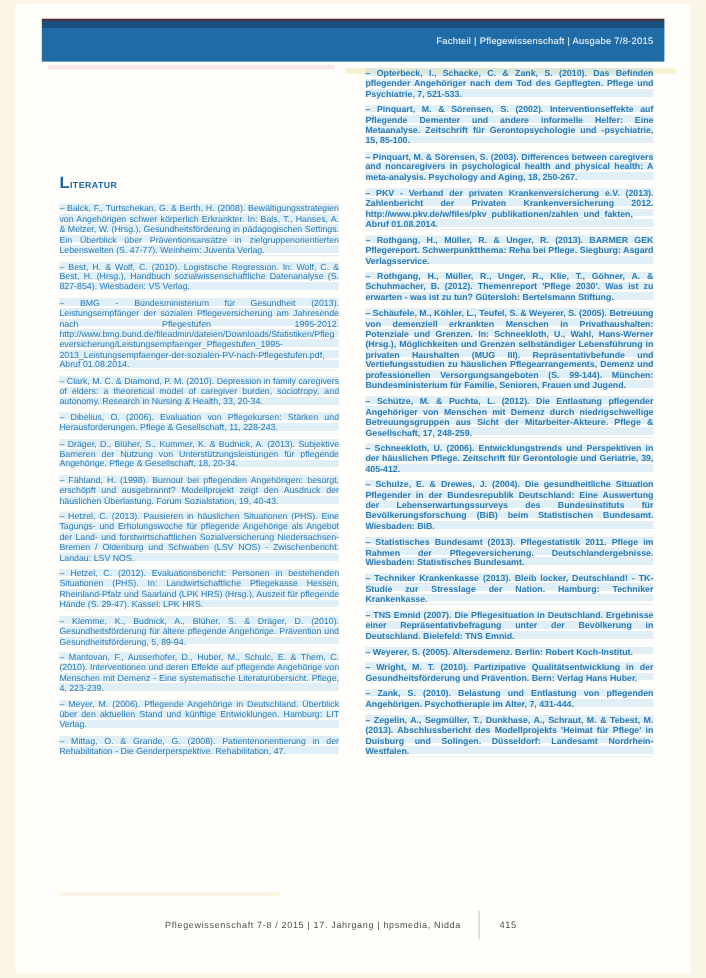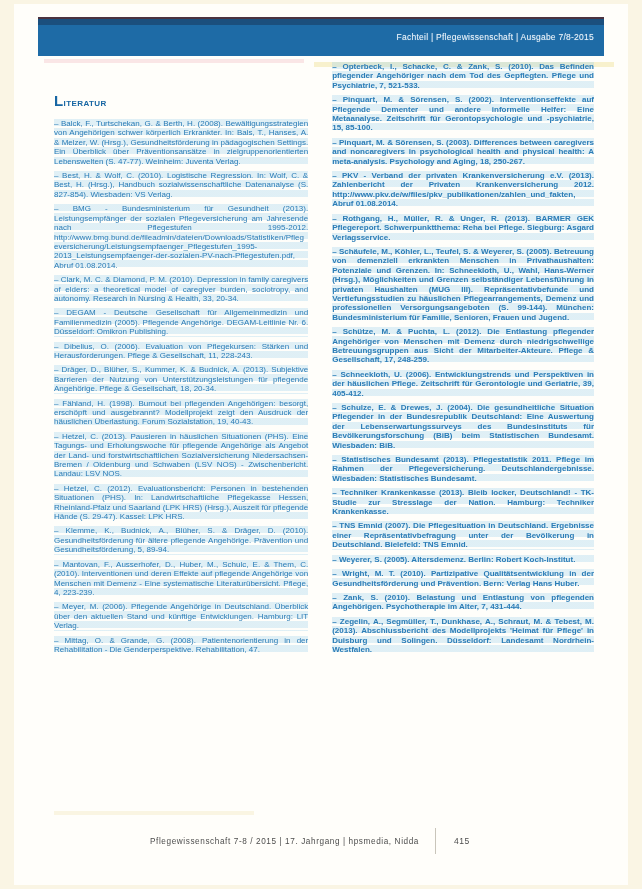--- a/index.html
+++ b/index.html
@@ -94,39 +94,39 @@
   </div>
 
   <div class="content">
     <div class="col-left">
       <h2 class="section-title">Literatur</h2>
       <div>
           <p class="ref">Balck, F., Turtschekan, G. &amp; Berth, H. (2008). Bewältigungsstrategien von Angehörigen schwer körperlich Erkrankter. In: Bals, T., Hanses, A. &amp; Melzer, W. (Hrsg.), Gesundheitsförderung in pädagogischen Settings. Ein Überblick über Präventionsansätze in zielgruppenorientierten Lebenswelten (S. 47-77). Weinheim: Juventa Verlag.</p>
           <p class="ref">Best, H. &amp; Wolf, C. (2010). Logistische Regression. In: Wolf, C. &amp; Best, H. (Hrsg.), Handbuch sozialwissenschaftliche Datenanalyse (S. 827-854). Wiesbaden: VS Verlag.</p>
           <p class="ref">BMG - Bundesministerium für Gesundheit (2013). Leistungsempfänger der sozialen Pflegeversicherung am Jahresende nach Pflegestufen 1995-2012. http://www.bmg.bund.de/fileadmin/dateien/Downloads/Statistiken/Pflegeversicherung/Leistungsempfaenger_Pflegestufen_1995-2013_Leistungsempfaenger-der-sozialen-PV-nach-Pflegestufen.pdf, Abruf 01.08.2014.</p>
           <p class="ref">Clark, M. C. &amp; Diamond, P. M. (2010). Depression in family caregivers of elders: a theoretical model of caregiver burden, sociotropy, and autonomy. Research in Nursing &amp; Health, 33, 20-34.</p>
-          <p class="ref">DEGAM - Deutsche Gesellschaft für Allgemeinmedizin und Familienmedizin (2005). Pflegende Angehörige. DEGAM-Leitlinie Nr. 6. Düsseldorf: Omikron Publishing.</p>
           <p class="ref">Dibelius, O. (2006). Evaluation von Pflegekursen: Stärken und Herausforderungen. Pflege &amp; Gesellschaft, 11, 228-243.</p>
           <p class="ref">Dräger, D., Blüher, S., Kummer, K. &amp; Budnick, A. (2013). Subjektive Barrieren der Nutzung von Unterstützungsleistungen für pflegende Angehörige. Pflege &amp; Gesellschaft, 18, 20-34.</p>
           <p class="ref">Fähland, H. (1998). Burnout bei pflegenden Angehörigen: besorgt, erschöpft und ausgebrannt? Modellprojekt zeigt den Ausdruck der häuslichen Überlastung. Forum Sozialstation, 19, 40-43.</p>
           <p class="ref">Hetzel, C. (2013). Pausieren in häuslichen Situationen (PHS). Eine Tagungs- und Erholungswoche für pflegende Angehörige als Angebot der Land- und forstwirtschaftlichen Sozialversicherung Niedersachsen-Bremen / Oldenburg und Schwaben (LSV NOS) - Zwischenbericht. Landau: LSV NOS.</p>
           <p class="ref">Hetzel, C. (2012). Evaluationsbericht: Personen in bestehenden Situationen (PHS). In: Landwirtschaftliche Pflegekasse Hessen, Rheinland-Pfalz und Saarland (LPK HRS) (Hrsg.), Auszeit für pflegende Hände (S. 29-47). Kassel: LPK HRS.</p>
           <p class="ref">Klemme, K., Budnick, A., Blüher, S. &amp; Dräger, D. (2010). Gesundheitsförderung für ältere pflegende Angehörige. Prävention und Gesundheitsförderung, 5, 89-94.</p>
           <p class="ref">Mantovan, F., Ausserhofer, D., Huber, M., Schulc, E. &amp; Them, C. (2010). Interventionen und deren Effekte auf pflegende Angehörige von Menschen mit Demenz - Eine systematische Literaturübersicht. Pflege, 4, 223-239.</p>
           <p class="ref">Meyer, M. (2006). Pflegende Angehörige in Deutschland. Überblick über den aktuellen Stand und künftige Entwicklungen. Hamburg: LIT Verlag.</p>
           <p class="ref">Mittag, O. &amp; Grande, G. (2008). Patientenorientierung in der Rehabilitation - Die Genderperspektive. Rehabilitation, 47.</p>
         </div>
     </div>
     <div class="col-right">
       <div>
           <p class="ref">Opterbeck, I., Schacke, C. &amp; Zank, S. (2010). Das Befinden pflegender Angehöriger nach dem Tod des Gepflegten. Pflege und Psychiatrie, 7, 521-533.</p>
           <p class="ref">Pinquart, M. &amp; Sörensen, S. (2002). Interventionseffekte auf Pflegende Dementer und andere informelle Helfer: Eine Metaanalyse. Zeitschrift für Gerontopsychologie und -psychiatrie, 15, 85-100.</p>
           <p class="ref">Pinquart, M. &amp; Sörensen, S. (2003). Differences between caregivers and noncaregivers in psychological health and physical health: A meta-analysis. Psychology and Aging, 18, 250-267.</p>
           <p class="ref">PKV - Verband der privaten Krankenversicherung e.V. (2013). Zahlenbericht der Privaten Krankenversicherung 2012. http://www.pkv.de/w/files/pkv_publikationen/zahlen_und_fakten, Abruf 01.08.2014.</p>
           <p class="ref">Rothgang, H., Müller, R. &amp; Unger, R. (2013). BARMER GEK Pflegereport. Schwerpunktthema: Reha bei Pflege. Siegburg: Asgard Verlagsservice.</p>
+          <p class="ref">Rothgang, H., Müller, R., Unger, R., Klie, T., Göhner, A. &amp; Schuhmacher, B. (2012). Themenreport 'Pflege 2030'. Was ist zu erwarten - was ist zu tun? Gütersloh: Bertelsmann Stiftung.</p>
           <p class="ref">Schäufele, M., Köhler, L., Teufel, S. &amp; Weyerer, S. (2005). Betreuung von demenziell erkrankten Menschen in Privathaushalten: Potenziale und Grenzen. In: Schneekloth, U., Wahl, Hans-Werner (Hrsg.), Möglichkeiten und Grenzen selbständiger Lebensführung in privaten Haushalten (MUG III). Repräsentativbefunde und Vertiefungsstudien zu häuslichen Pflegearrangements, Demenz und professionellen Versorgungsangeboten (S. 99-144). München: Bundesministerium für Familie, Senioren, Frauen und Jugend.</p>
           <p class="ref">Schütze, M. &amp; Puchta, L. (2012). Die Entlastung pflegender Angehöriger von Menschen mit Demenz durch niedrigschwellige Betreuungsgruppen aus Sicht der Mitarbeiter-Akteure. Pflege &amp; Gesellschaft, 17, 248-259.</p>
           <p class="ref">Schneekloth, U. (2006). Entwicklungstrends und Perspektiven in der häuslichen Pflege. Zeitschrift für Gerontologie und Geriatrie, 39, 405-412.</p>
           <p class="ref">Schulze, E. &amp; Drewes, J. (2004). Die gesundheitliche Situation Pflegender in der Bundesrepublik Deutschland: Eine Auswertung der Lebenserwartungssurveys des Bundesinstituts für Bevölkerungsforschung (BiB) beim Statistischen Bundesamt. Wiesbaden: BiB.</p>
           <p class="ref">Statistisches Bundesamt (2013). Pflegestatistik 2011. Pflege im Rahmen der Pflegeversicherung. Deutschlandergebnisse. Wiesbaden: Statistisches Bundesamt.</p>
           <p class="ref">Techniker Krankenkasse (2013). Bleib locker, Deutschland! - TK-Studie zur Stresslage der Nation. Hamburg: Techniker Krankenkasse.</p>
           <p class="ref">TNS Emnid (2007). Die Pflegesituation in Deutschland. Ergebnisse einer Repräsentativbefragung unter der Bevölkerung in Deutschland. Bielefeld: TNS Emnid.</p>
           <p class="ref">Weyerer, S. (2005). Altersdemenz. Berlin: Robert Koch-Institut.</p>
           <p class="ref">Wright, M. T. (2010). Partizipative Qualitätsentwicklung in der Gesundheitsförderung und Prävention. Bern: Verlag Hans Huber.</p>
           <p class="ref">Zank, S. (2010). Belastung und Entlastung von pflegenden Angehörigen. Psychotherapie im Alter, 7, 431-444.</p>

